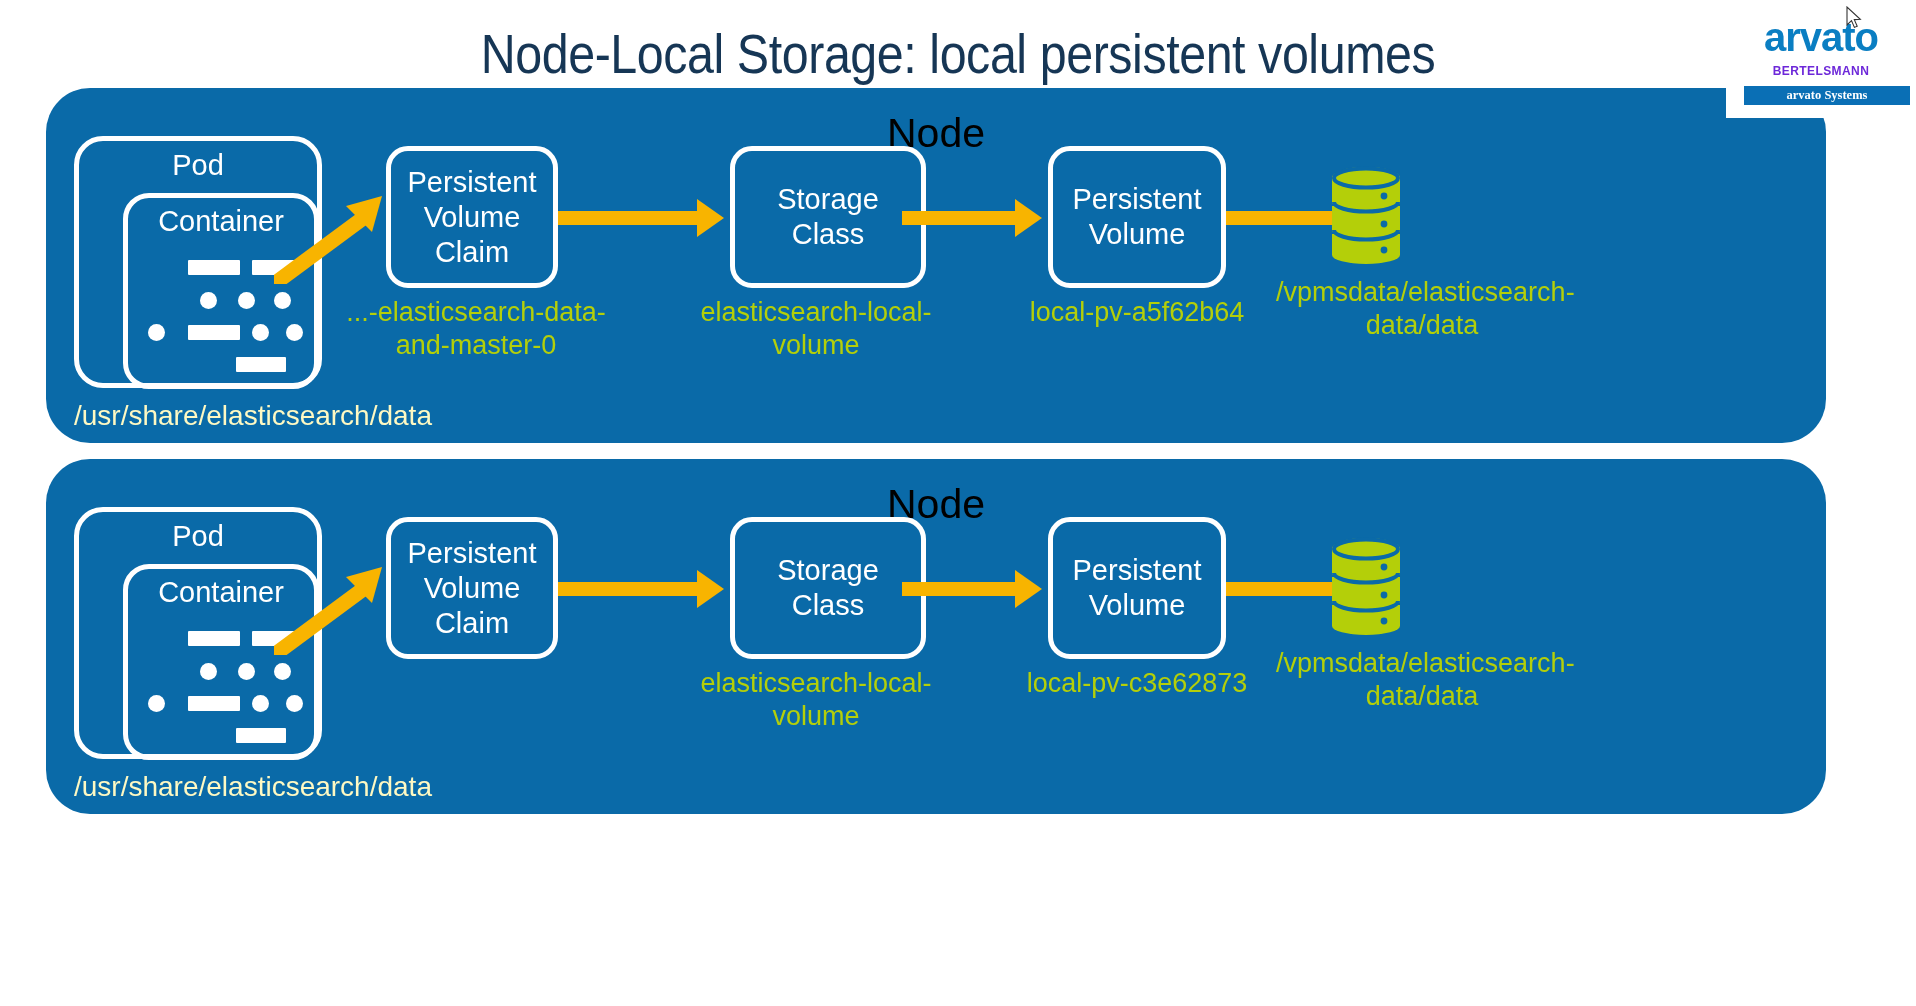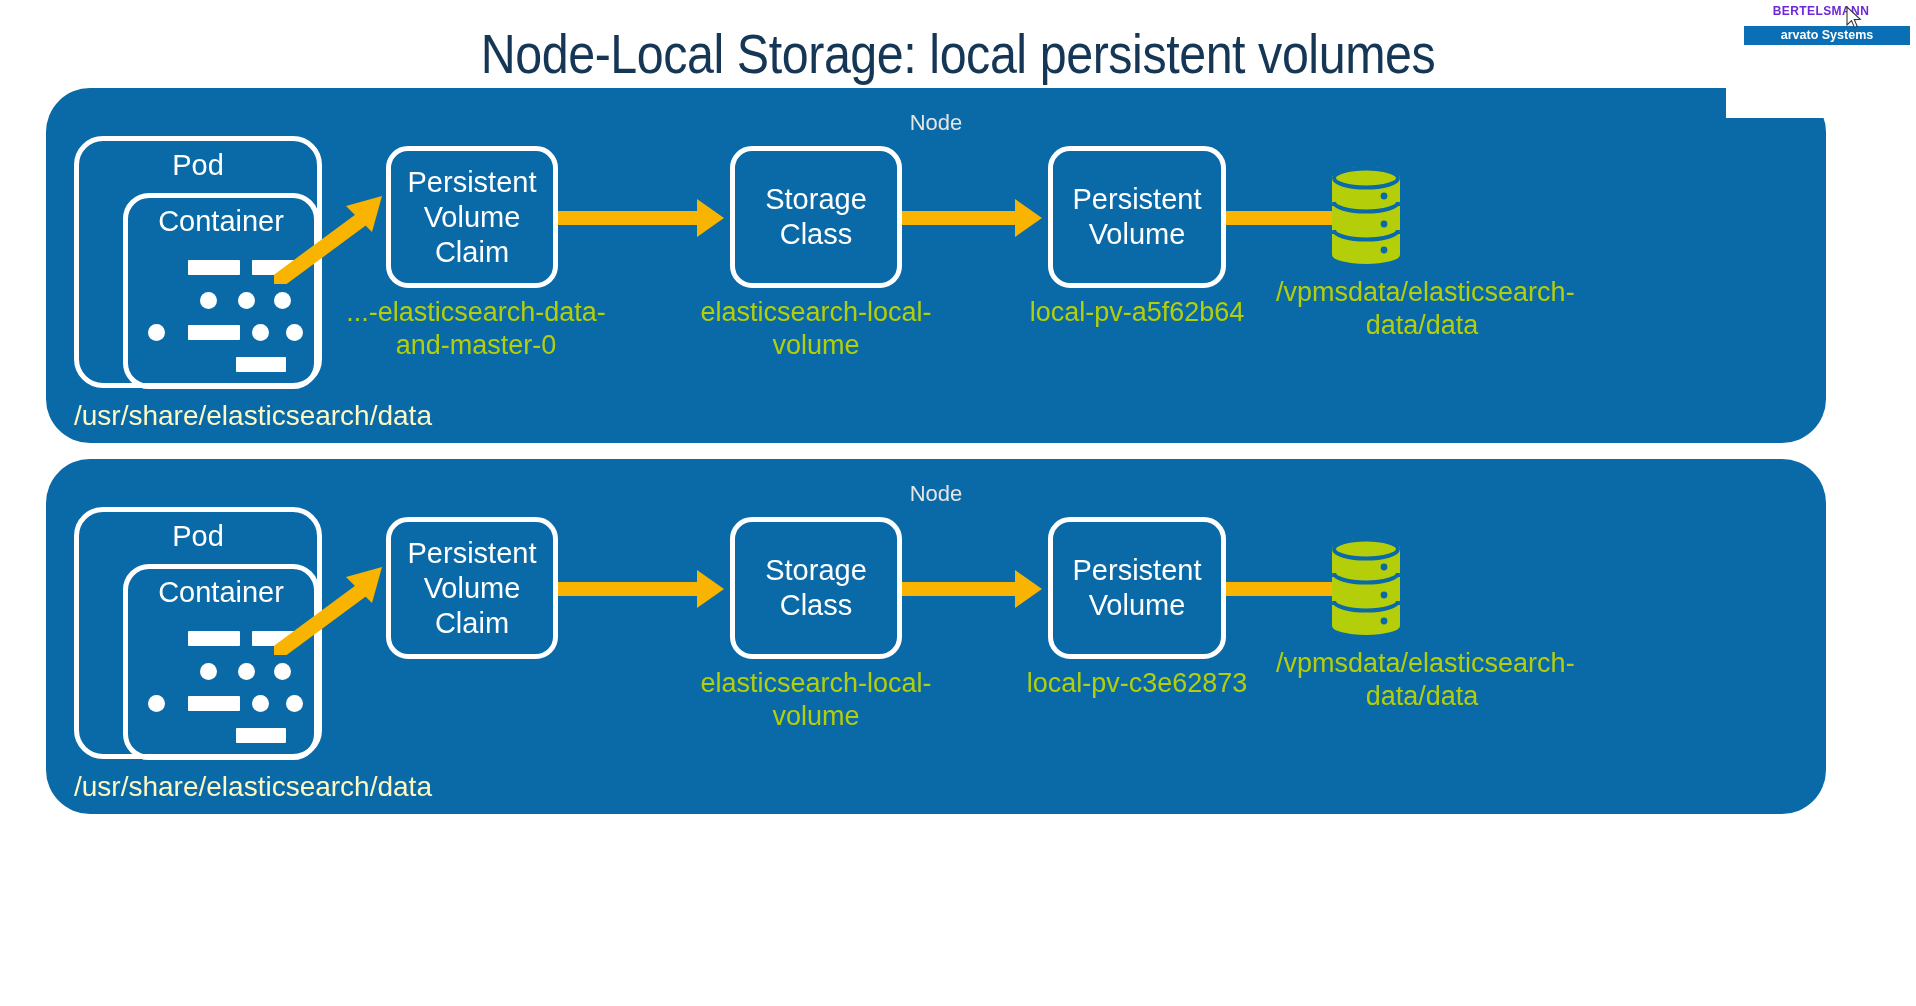--- a/index.html
+++ b/index.html
@@ -60,20 +60,21 @@
   }
   #logo-bar {
     margin: 4px 6px 13px 18px;
     height: 19px;
     background: #0a6fb5;
     color: #ffffff;
     font-size: 12.5px;
     font-weight: 700;
     line-height: 19px;
     text-align: center;
+    font-family: Liberation Serif, serif;
   }
   #cursor {
     position: absolute;
     left: 1846px;
     top: 6px;
     width: 16px;
     height: 24px;
     z-index: 60;
   }
 
@@ -88,22 +89,22 @@
   }
   #node-panel-1 { top: 88px; }
   #node-panel-2 { top: 459px; }
 
   .node-label {
     position: absolute;
     left: 0;
     top: 22px;
     width: 1780px;
     text-align: center;
-    font-size: 22px;
-    color: #e5e5e5;
+    font-size: 41px;
+    color: #000000;
   }
 
   
   .pod-box {
     position: absolute;
     left: 28px;
     top: 48px;
     width: 248px;
     height: 252px;
     border: 5px solid #ffffff;
@@ -163,21 +164,21 @@
     box-sizing: border-box;
     color: #ffffff;
     display: flex;
     align-items: center;
     justify-content: center;
     text-align: center;
     font-size: 29px;
     line-height: 35px;
   }
   .step-pvc { left: 340px; top: 58px; width: 172px; height: 142px; }
-  .step-sc  { left: 684px; top: 58px; width: 172px; height: 142px; }
+  .step-sc  { left: 684px; top: 58px; width: 196px; height: 142px; }
   .step-pv  { left: 1002px; top: 58px; width: 178px; height: 142px; }
 
   
   .arrow-h {
     position: absolute;
     height: 14px;
     background: #f8b400;
   }
   .arrow-h::after {
     content: "";
@@ -234,20 +235,21 @@
     font-size: 28px;
     color: #fef9c3;
   }
 </style>
 </head>
 <body>
 
 <div id="slide-title">Node-Local Storage: local persistent volumes</div>
 
 <div id="logo">
+  <div id="logo-word">arvato</div>
   <div id="logo-sub">BERTELSMANN</div>
   <div id="logo-bar">arvato Systems</div>
 </div>
 
 <svg id="cursor" viewBox="0 0 16 24">
   <path d="M1 1 L1 19 L5.5 14.6 L8.4 21.4 L11.2 20.2 L8.3 13.6 L14.3 13.3 Z" fill="#ffffff" stroke="#333333" stroke-width="1.1"></path>
 </svg>
 
 <div class="node-panel" id="node-panel-1">
 

